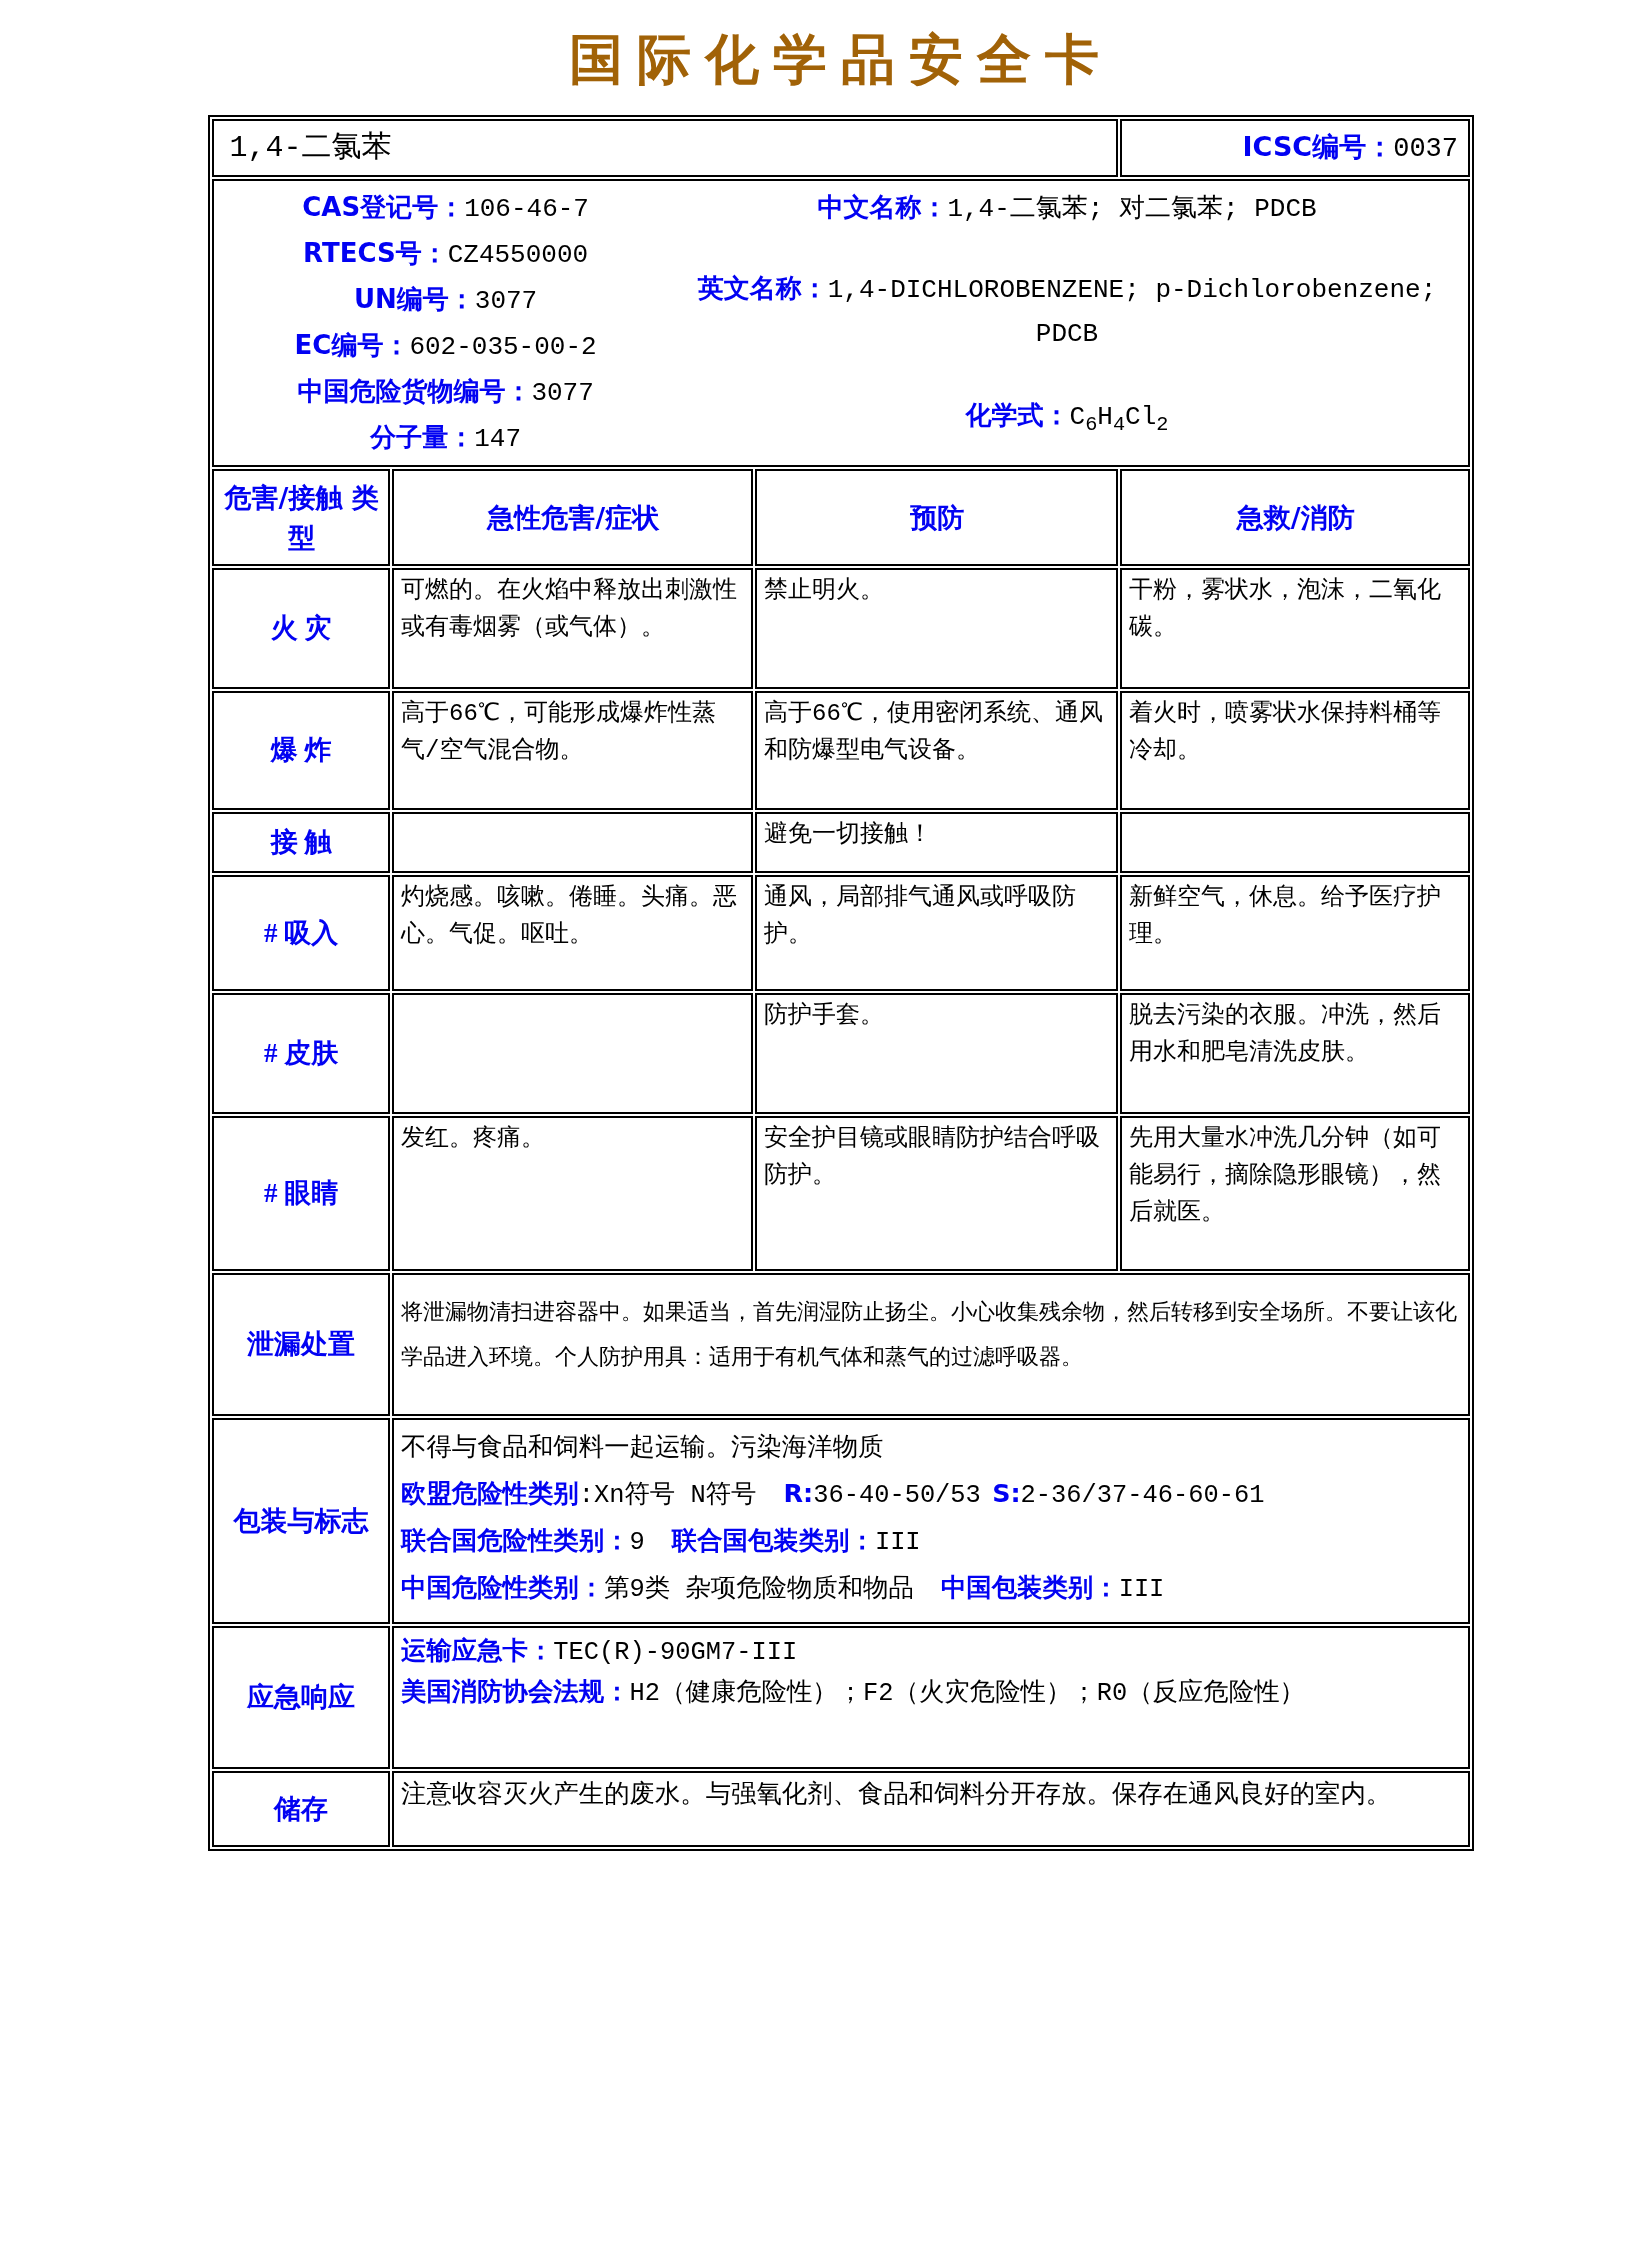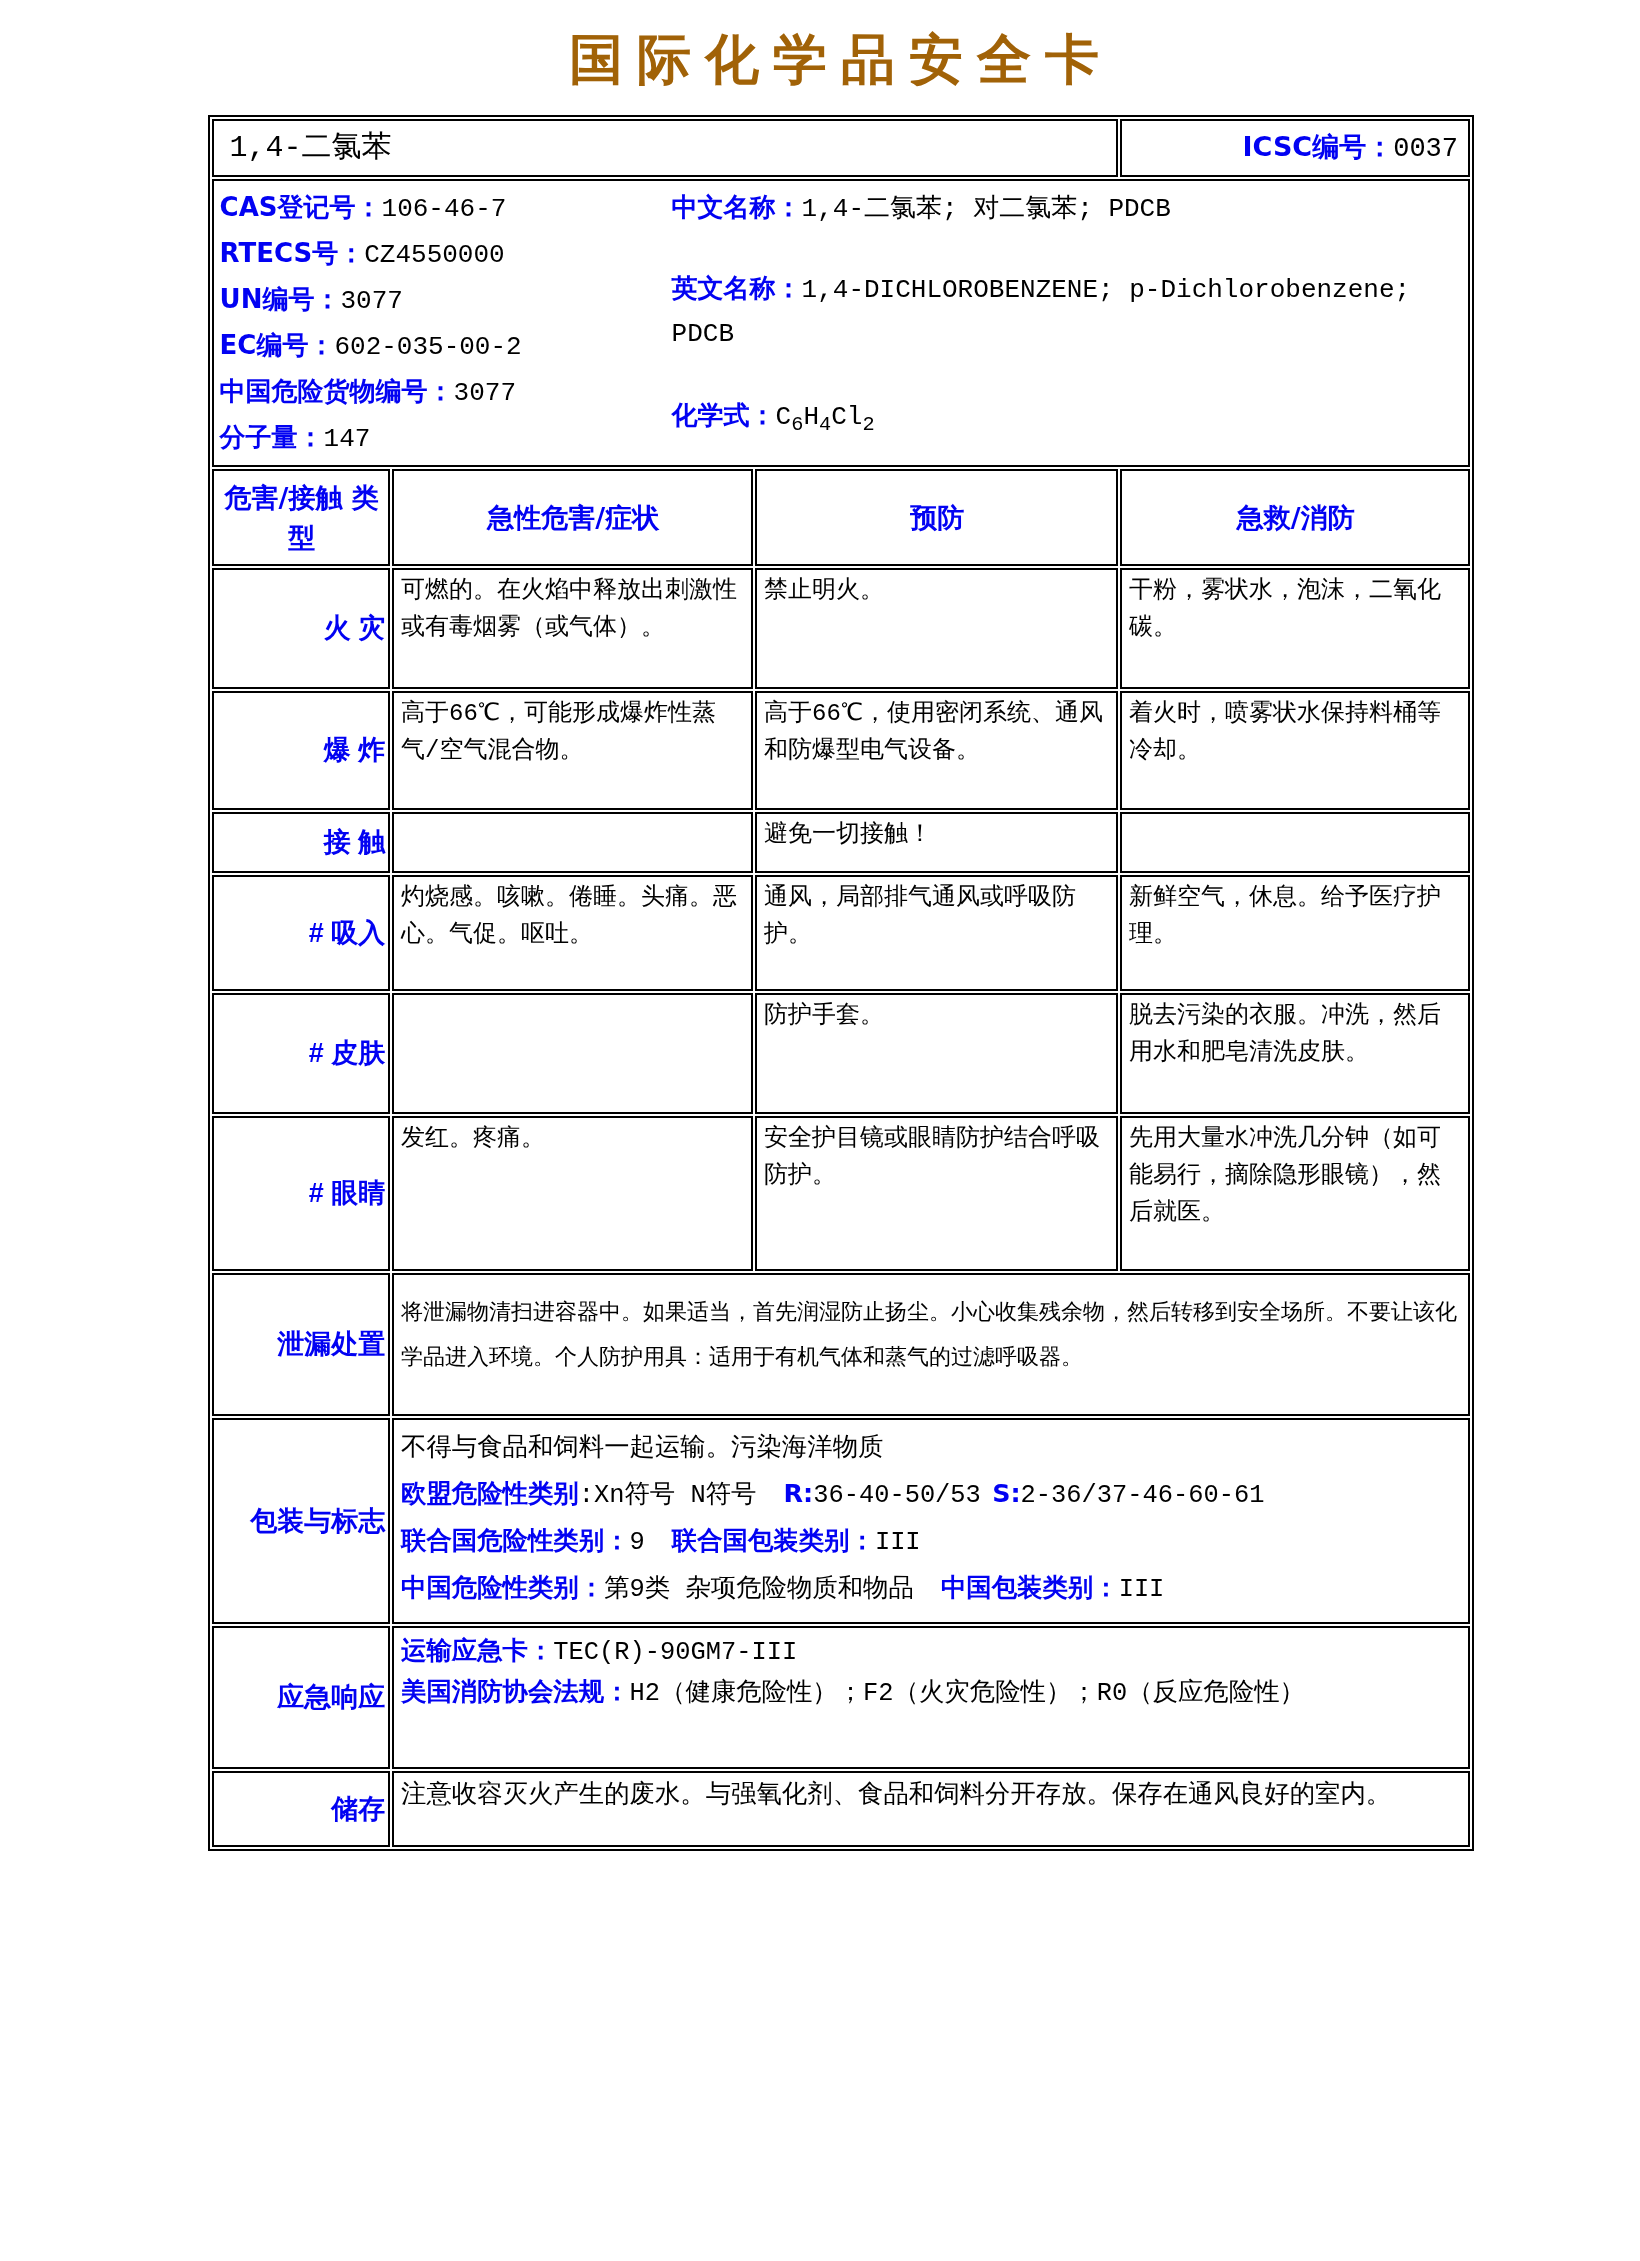--- a/index.html
+++ b/index.html
@@ -29,36 +29,36 @@
     word-break:break-word;
   }
   .lbl{
     color:#0202f2;font-weight:bold;
     font-family:"DejaVu Sans","Liberation Sans",sans-serif;
   }
   .val{color:#000;}
   td.name-cell{vertical-align:middle;font-size:30px;padding-left:15.5px;}
   td.icsc-cell{vertical-align:middle;text-align:right;font-size:27px;padding-right:10px;white-space:nowrap;margin-left:16px;}
   td.id-cell{padding:4.2px 5.6px;}
-  .id-wrap{display:flex;width:100%;}
+  .id-wrap{display:flex;width:100%;text-align:center;}
   .id-left{flex:0 0 452px;}
   .id-right{flex:1 1 auto;}
   .id-line{font-size:26px;line-height:44px;}
   .id-right .en-line{margin-top:35px;}
   .id-right .formula-line{margin-top:37px;}
   sub{font-size:0.78em;line-height:0;}
   td.hdr{
     text-align:center;vertical-align:middle;
     color:#0202f2;font-weight:bold;font-size:27px;line-height:40px;
     font-family:"DejaVu Sans","Liberation Sans",sans-serif;
   }
   td.rowlabel{
-    text-align:right;vertical-align:middle;
+    text-align:center;vertical-align:middle;
     color:#0202f2;font-weight:bold;font-size:27px;line-height:35px;
-    font-family:Liberation Sans, sans-serif;
+    font-family:Liberation Serif, serif;
     padding:1.4px 2.8px;
   }
   td.wide-cell{font-size:22px;line-height:45px;padding:16px 7px;}
   td.pack-cell{font-size:25.4px;line-height:34px;padding:2.8px 7px;}
   .pack-line{margin:9.2px 0 10px 0;}
   .gap-l{margin-left:27px;}
   .gap-s{margin-left:11.3px;}
   td.em-cell{font-size:25.4px;line-height:39px;padding:2.8px 7px;margin-left:39px;}
   td.st-cell{font-size:25.4px;line-height:40px;padding:2.8px 7px;}
 </style>

